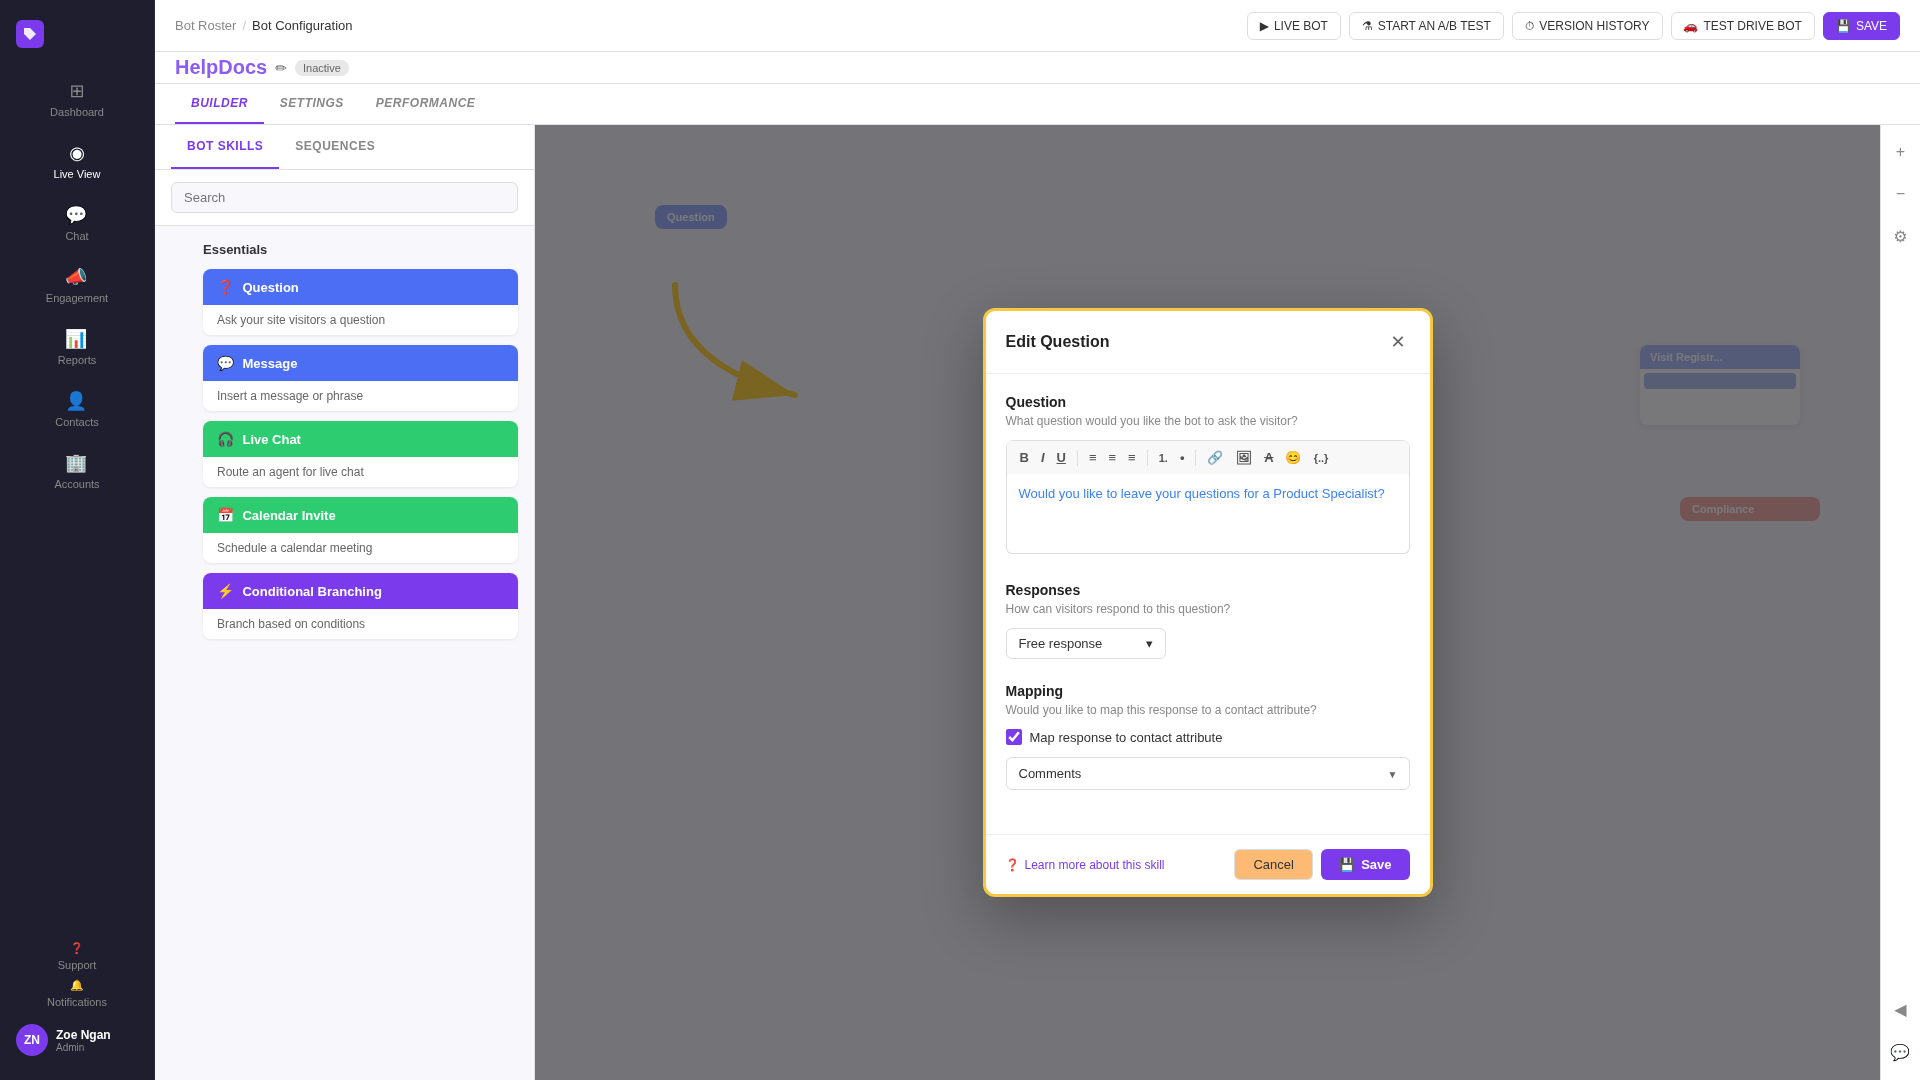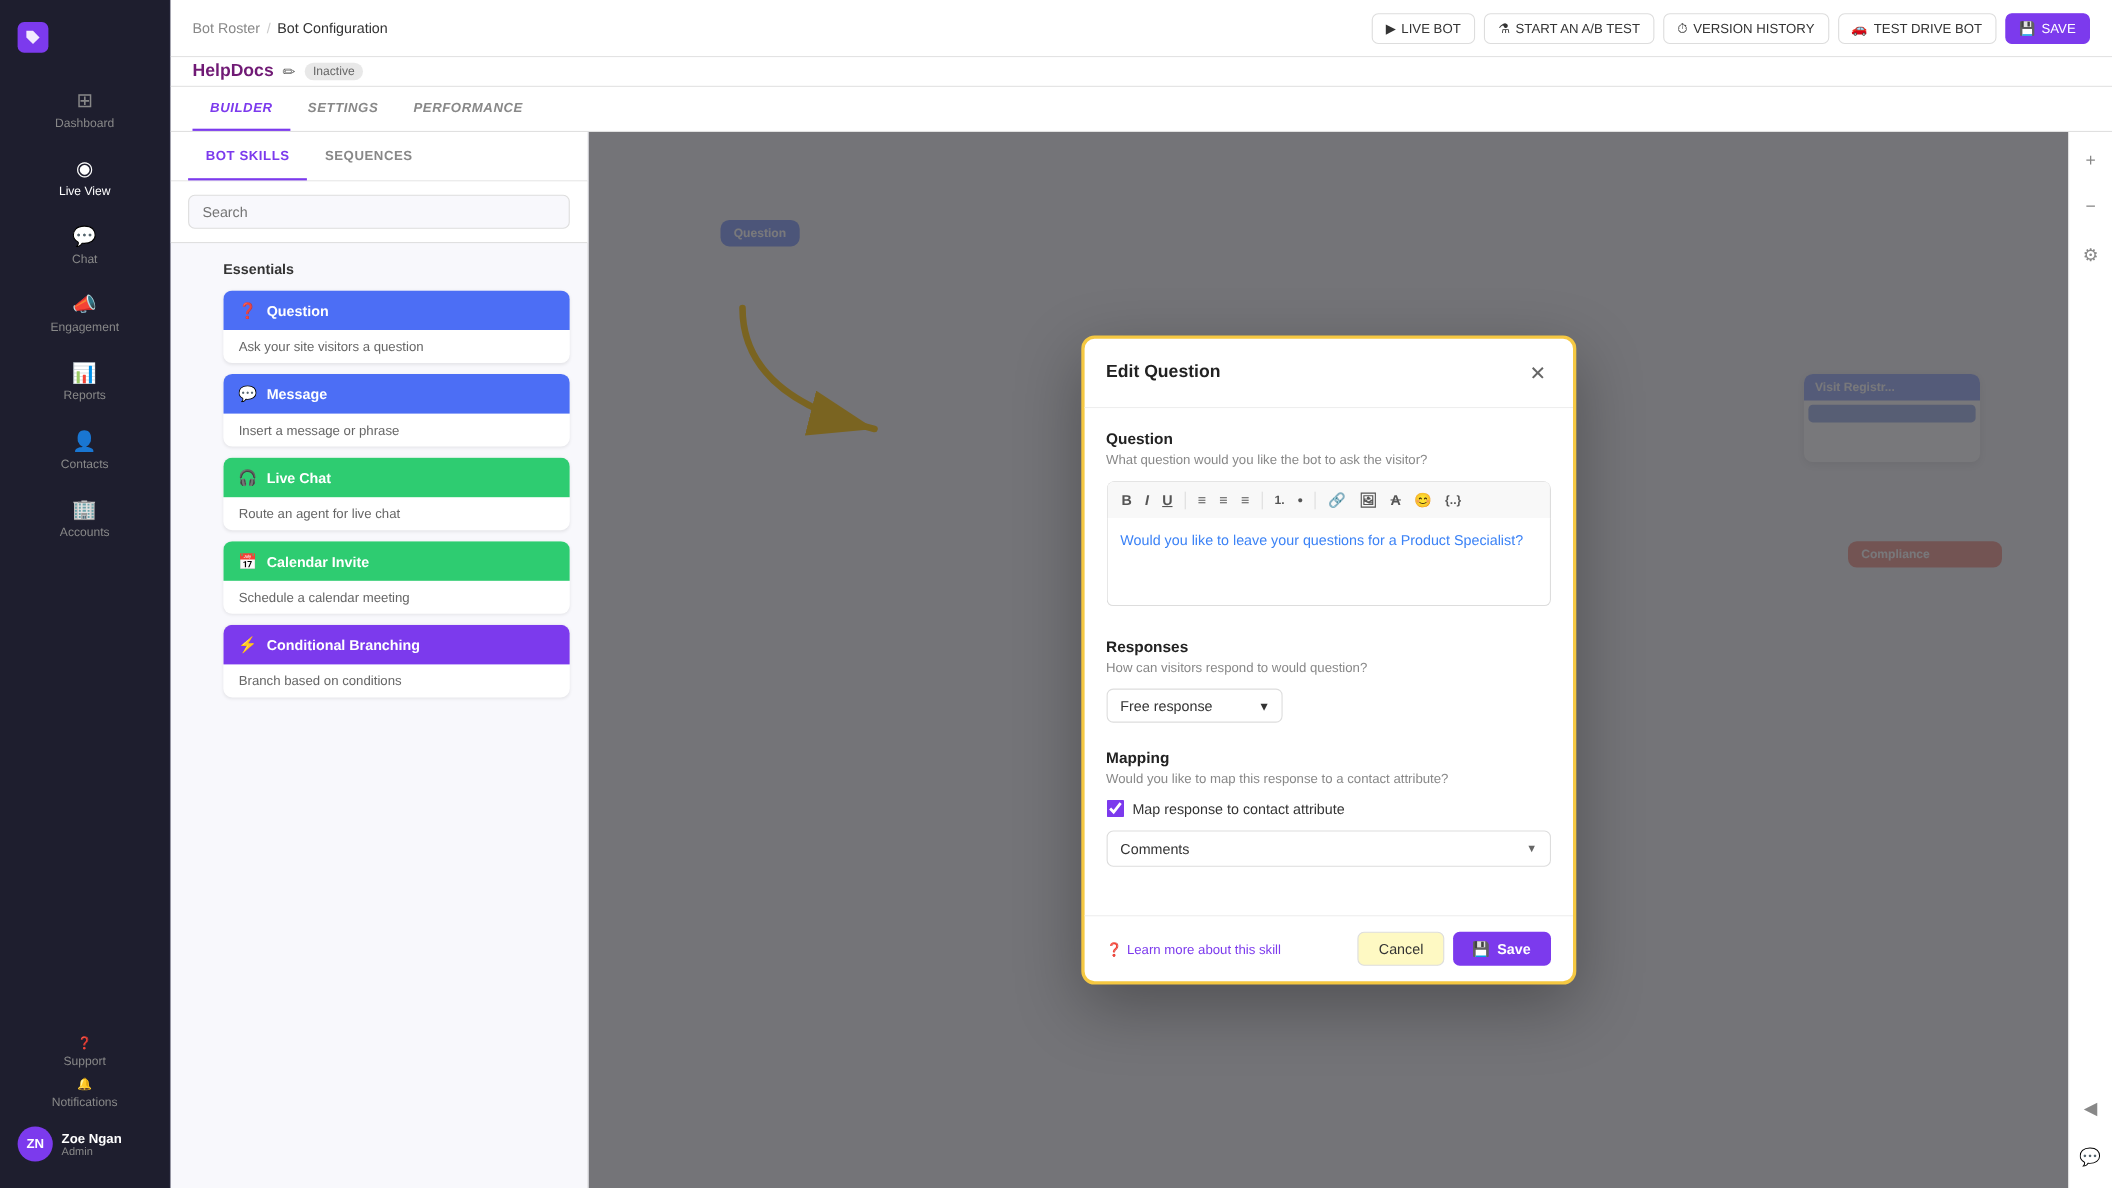--- a/index.html
+++ b/index.html
@@ -24,21 +24,21 @@
     .sidebar-user-name { color: #fff; font-size: 12px; font-weight: 600; }
     .sidebar-user-role { color: #888; font-size: 10px; }
 
     
     .main-content { flex: 1; display: flex; flex-direction: column; background: #f0f0f5; overflow: hidden; }
 
     
     .topbar { background: #fff; height: 52px; display: flex; align-items: center; padding: 0 20px; border-bottom: 1px solid #e0e0e0; gap: 12px; flex-shrink: 0; }
     .breadcrumb { display: flex; align-items: center; gap: 6px; font-size: 13px; color: #666; }
     .bot-title-bar { display: flex; align-items: center; gap: 8px; padding: 4px 20px; background: #fff; border-bottom: 1px solid #e0e0e0; }
-    .bot-name { font-size: 16px; font-weight: 600; color: #701a75; }
+    .bot-name { font-size: 20px; font-weight: 600; color: #8b5cf6; }
     .edit-icon { color: #666; cursor: pointer; font-size: 14px; }
     .status-badge { background: #e8e8e8; color: #666; font-size: 11px; padding: 2px 8px; border-radius: 12px; font-weight: 500; }
 
     .content-area { display: flex; flex: 1; overflow: hidden; }
 
     
     .left-panel { width: 380px; background: #f8f8fc; border-right: 1px solid #e0e0e0; display: flex; flex-direction: column; flex-shrink: 0; }
     .tabs-bar { display: flex; border-bottom: 1px solid #e0e0e0; background: #fff; padding: 0 16px; }
     .tab { padding: 14px 16px; font-size: 12px; font-weight: 600; color: #888; cursor: pointer; border-bottom: 2px solid transparent; text-transform: uppercase; letter-spacing: 0.5px; }
     .tab.active { color: #7c3aed; border-bottom-color: #7c3aed; }
@@ -90,21 +90,21 @@
     .checkbox { width: 16px; height: 16px; accent-color: #7c3aed; cursor: pointer; }
     .checkbox-label { font-size: 13px; color: #333; }
 
     .attribute-select { width: 100%; padding: 8px 12px; border: 1px solid #ddd; border-radius: 6px; font-size: 13px; color: #333; background: white; cursor: pointer; appearance: none; outline: none; }
     .select-wrapper { position: relative; }
     .select-wrapper::after { content: '▼'; position: absolute; right: 12px; top: 50%; transform: translateY(-50%); font-size: 10px; color: #666; pointer-events: none; }
 
     
     .learn-more { color: #7c3aed; font-size: 12px; cursor: pointer; display: flex; align-items: center; gap: 4px; text-decoration: none; }
     .footer-actions { display: flex; gap: 8px; }
-    .btn-cancel { padding: 7px 18px; border: 1px solid #ddd; border-radius: 6px; background: #fef9c3; color: #333; font-size: 13px; cursor: pointer; font-weight: 500; }
+    .btn-cancel { padding: 7px 18px; border: 1px solid #ddd; border-radius: 6px; background: #fdba74; color: #333; font-size: 13px; cursor: pointer; font-weight: 500; }
     .btn-save { padding: 7px 18px; border: none; border-radius: 6px; background: #7c3aed; color: white; font-size: 13px; cursor: pointer; font-weight: 600; display: flex; align-items: center; gap: 6px; }
 
     
     .right-sidebar { width: 40px; background: #fff; border-left: 1px solid #e0e0e0; display: flex; flex-direction: column; align-items: center; padding: 12px 0; gap: 12px; }
     .right-sidebar-icon { color: #888; font-size: 16px; cursor: pointer; padding: 6px; border-radius: 4px; }
 
     
     .builder-tabs { background: #fff; border-bottom: 1px solid #e0e0e0; }
     .builder-tabs-inner { display: flex; padding: 0 20px; }
     .builder-tab { padding: 12px 16px; font-size: 12px; font-weight: 600; cursor: pointer; color: #888; border-bottom: 2px solid transparent; text-transform: uppercase; letter-spacing: 0.5px; font-style: italic; }
@@ -309,21 +309,21 @@
                     <button class="format-btn" style="text-decoration:line-through;">A</button>
                     <button class="format-btn">😊</button>
                     <button class="format-btn" style="font-size:11px;">{..}</button>
                   </div>
                   <textarea class="question-textarea" style="">Would you like to leave your questions for a Product Specialist?</textarea>
                 </div>
               </div>
 
               <div class="modal-section">
                 <div class="modal-section-title">Responses</div>
-                <div class="modal-section-subtitle">How can visitors respond to would question?</div>
+                <div class="modal-section-subtitle">How can visitors respond to this question?</div>
                 <div style="display:flex; align-items:center; gap:8px;">
                   <div class="response-select">
                     <span>Free response</span>
                     <span>▾</span>
                   </div>
                 </div>
               </div>
 
               <div class="modal-section">
                 <div class="modal-section-title">Mapping</div>

